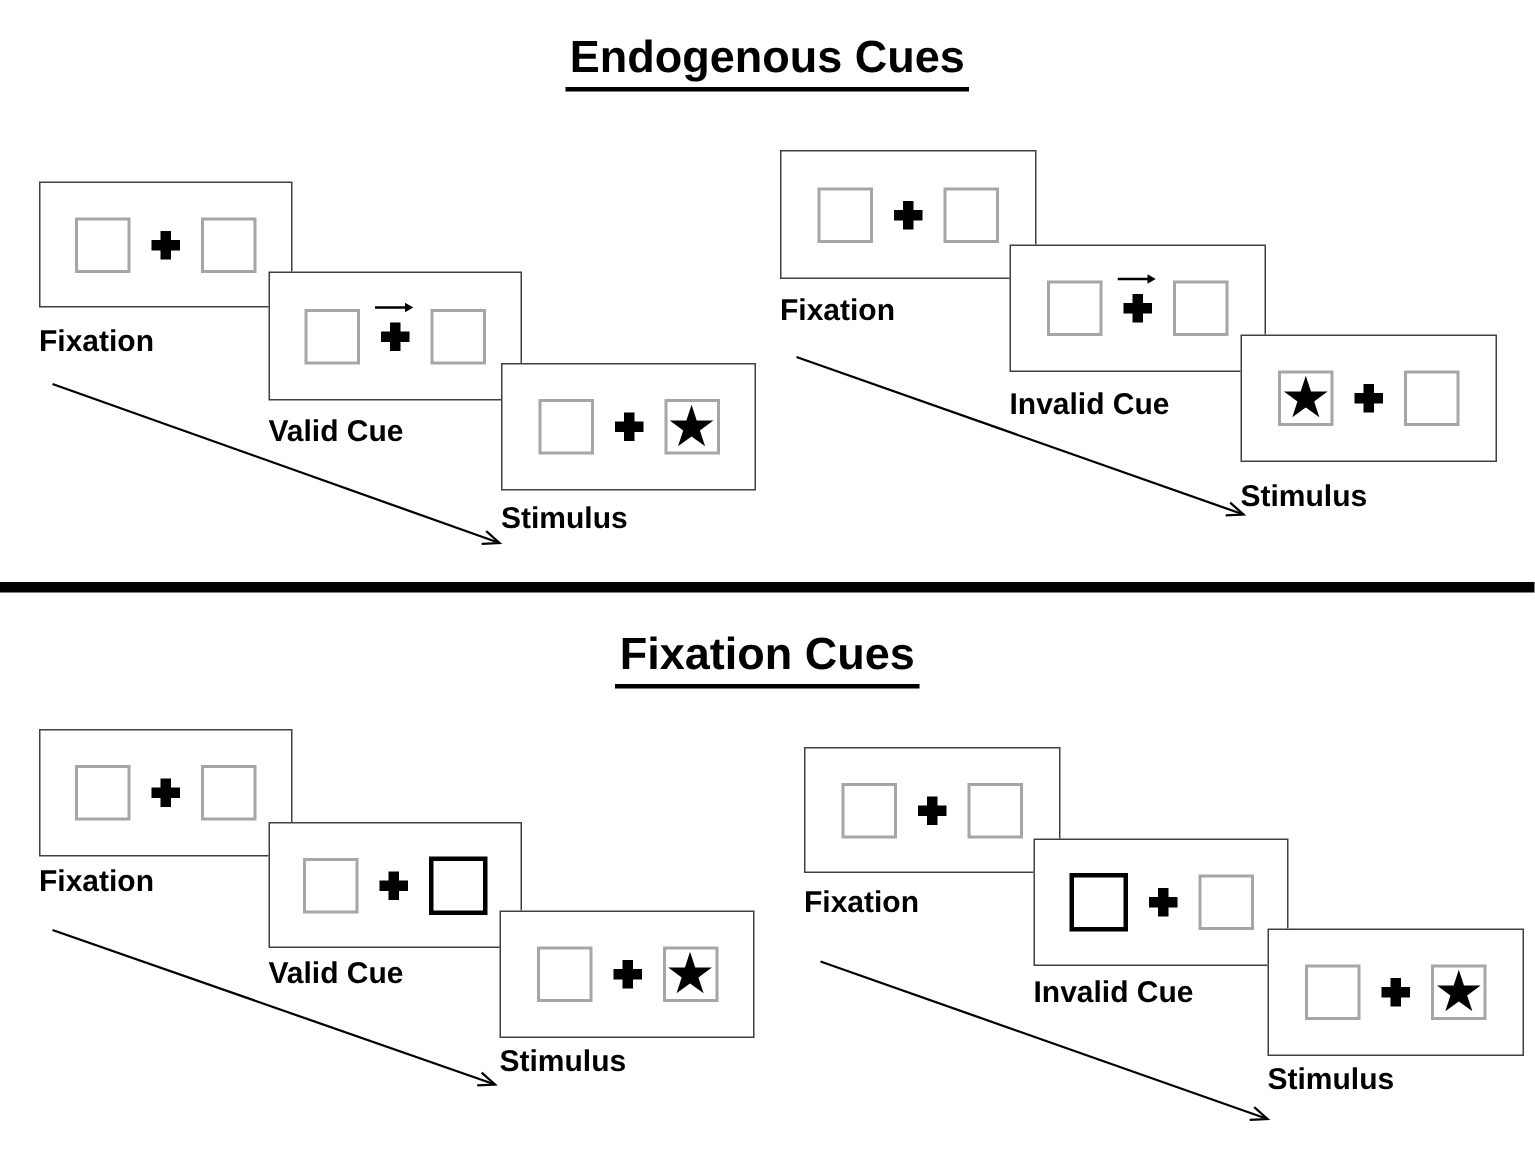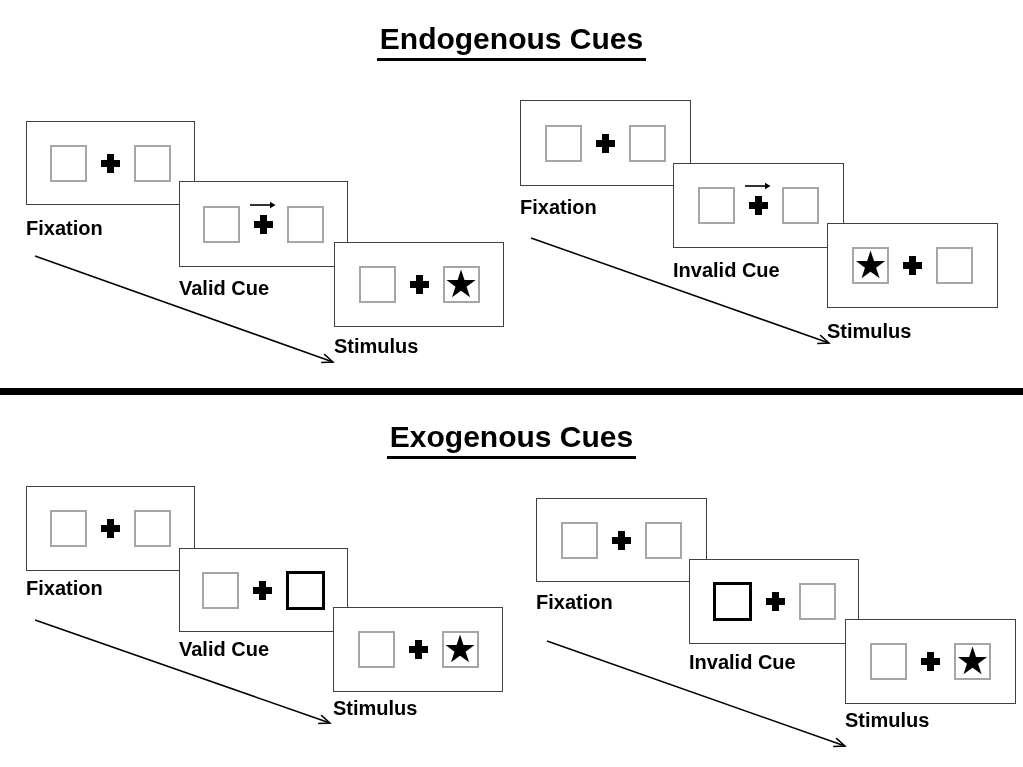--- a/index.html
+++ b/index.html
@@ -51,21 +51,21 @@
     <line x1="35" y1="256" x2="333" y2="362" stroke="#000" stroke-width="1.5" marker-end="url(#vhead)"></line>
     <line x1="531" y1="238" x2="829" y2="343" stroke="#000" stroke-width="1.5" marker-end="url(#vhead)"></line>
     <line x1="35" y1="620" x2="330" y2="723" stroke="#000" stroke-width="1.5" marker-end="url(#vhead)"></line>
     <line x1="547" y1="641" x2="845" y2="746" stroke="#000" stroke-width="1.5" marker-end="url(#vhead)"></line>
   </svg>
 
   <div class="sec-title" style="top:22px">
     <span>Endogenous Cues</span>
   </div>
   <div class="sec-title" style="top:420px">
-    <span>Exogenous Cues</span>
+    <span>Fixation Cues</span>
   </div>
 
   <div class="divider"></div>
 
   <div class="seq">
     <div class="screen" style="left:26px;top:121px;width:169px;height:84px">
       <div class="sq"></div>
       <div class="center-stack">
           <div class="plus"></div>
         </div>

